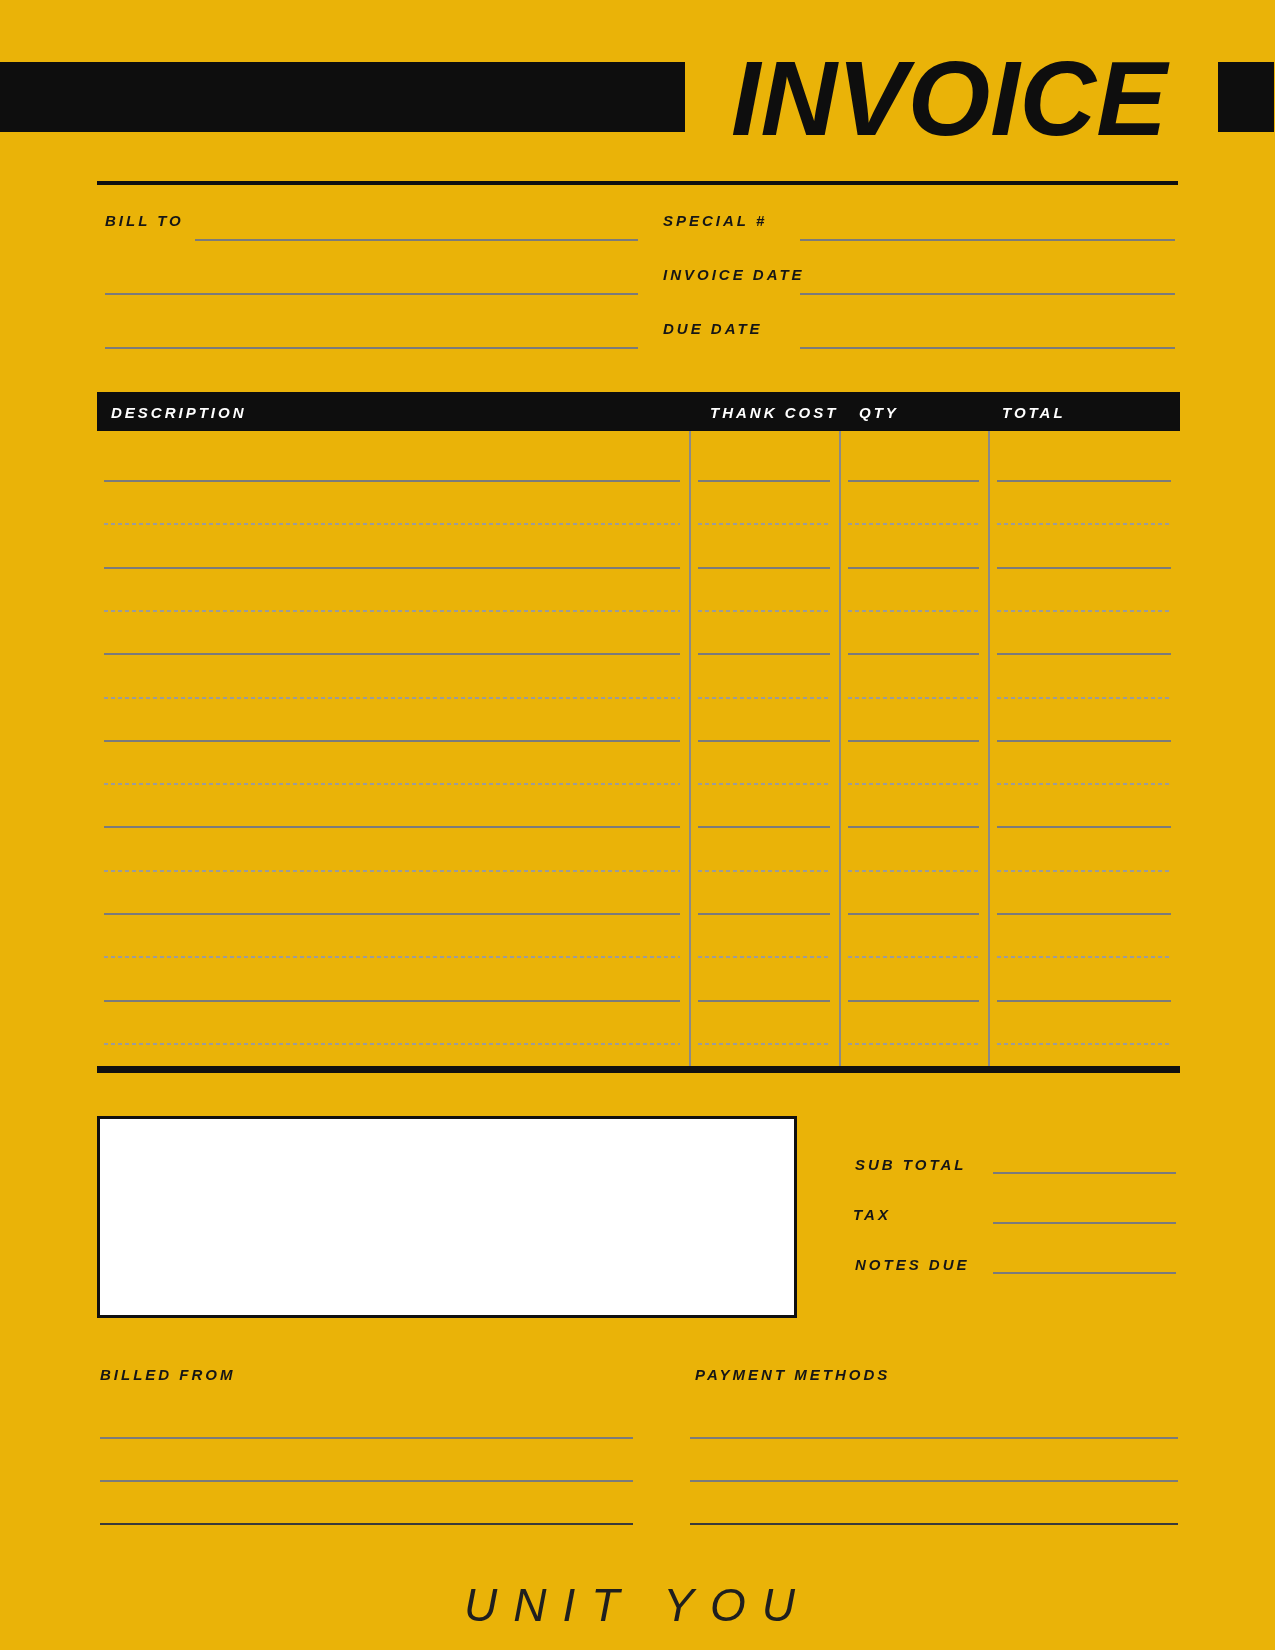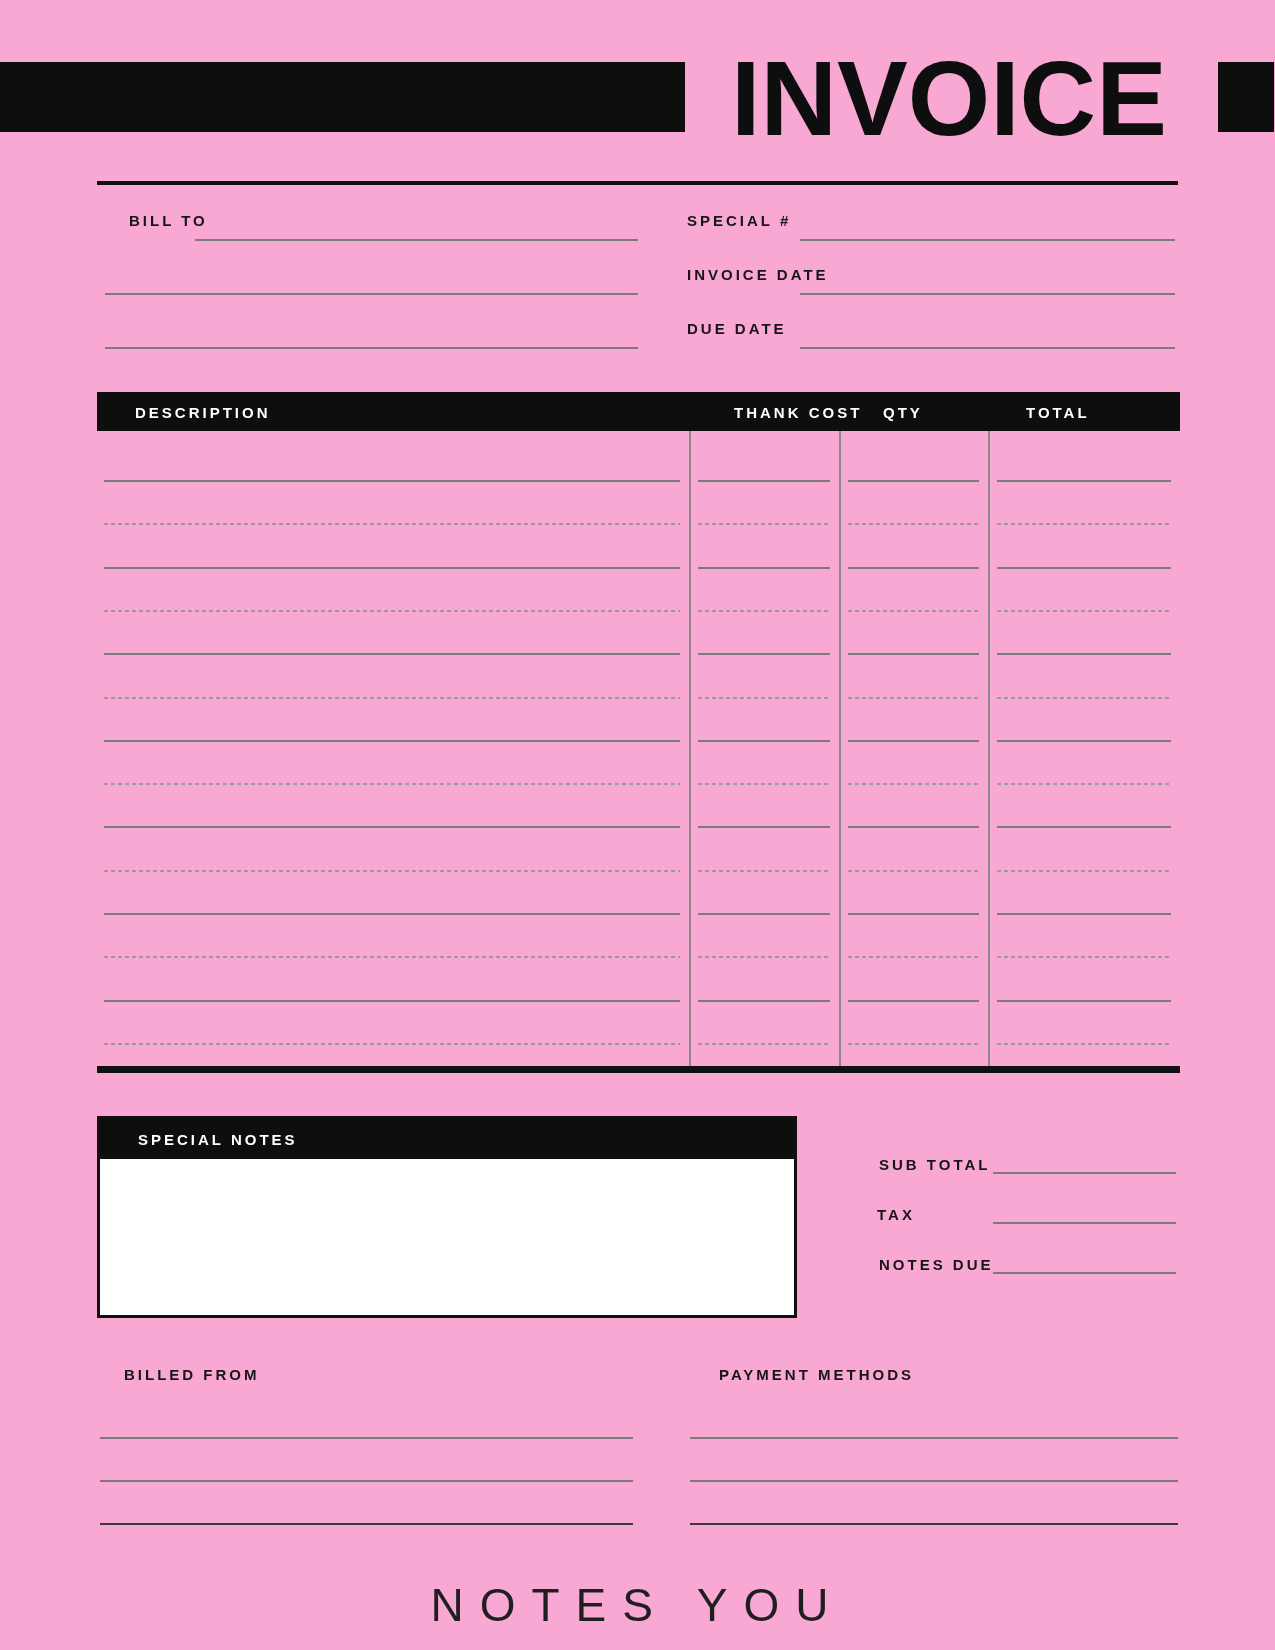--- a/index.html
+++ b/index.html
@@ -1,29 +1,29 @@
 <!DOCTYPE html>
 <html><head>
 <meta charset="utf-8">
 <style>
   html,body{margin:0;padding:0;background:#ffffff;}
   .page{
-    position:relative;width:1275px;height:1650px;background:#f9a8d4;overflow:hidden;
-    font-family:"Liberation Sans","DejaVu Sans",sans-serif;color:#161616;
+    position:relative;width:1275px;height:1650px;background:#eab308;overflow:hidden;
+    font-family:"Liberation Sans","DejaVu Sans",sans-serif;color:#161616;font-style:italic;
   }
   
   .hdr-bar{position:absolute;left:0;top:62px;width:685px;height:70px;background:#0e0e0e;}
   .hdr-square{position:absolute;left:1218px;top:62px;width:56px;height:70px;background:#0e0e0e;}
   .invoice-title{
     position:absolute;left:731px;top:51px;height:94px;line-height:94px;
     font-size:106px;font-weight:800;letter-spacing:0px;color:#0e0e0e;white-space:nowrap;
   }
   .top-rule{position:absolute;left:97px;top:181px;width:1081px;height:4px;background:#101010;}
   
-  .lbl{position:absolute;font-size:15px;font-weight:bold;letter-spacing:3px;white-space:nowrap;color:#161616;margin-left:24px;}
+  .lbl{position:absolute;font-size:15px;font-weight:bold;letter-spacing:3px;white-space:nowrap;color:#161616;}
   .ln{position:absolute;height:2px;background:#7b7b7b;}
   .ln.dark{background:#3a3a3a;}
   
   .tbl-head{position:absolute;left:97px;top:392px;width:1083px;height:39px;background:#0e0e0e;}
   .tbl-head .lbl{position:absolute;top:12px;color:#ffffff;font-size:15px;letter-spacing:3px;}
   .tbl-body{position:absolute;left:97px;top:431px;width:1083px;height:635px;border-bottom:7px solid #101010;overflow:hidden;}
   .vsep{position:absolute;top:0;bottom:0;width:2px;background:#8a8a8a;}
   .tcol{position:absolute;top:0;bottom:0;}
   .row-ln{position:absolute;left:7px;right:9px;height:2px;}
   .row-ln.solid{background:#7b7b7b;}
@@ -134,23 +134,20 @@
         <div class="row-ln solid" style="top: 395px;"></div>
         <div class="row-ln dashed" style="top: 439px;"></div>
         <div class="row-ln solid" style="top: 482px;"></div>
         <div class="row-ln dashed" style="top: 525px;"></div>
         <div class="row-ln solid" style="top: 569px;"></div>
         <div class="row-ln dashed" style="top: 612px;"></div>
       </div>
     </div>
 
   <div class="notes-box">
-    <div class="notes-bar">
-      <span class="lbl">SPECIAL NOTES</span>
-    </div>
     <div class="notes-input"></div>
   </div>
 
   <div class="totals">
     <div class="lbl" style="left:855px;top:1156px;">SUB TOTAL</div>
     <div class="ln" style="left:993px;top:1172px;width:183px;"></div>
     <div class="lbl" style="left:853px;top:1206px;">TAX</div>
     <div class="ln" style="left:993px;top:1222px;width:183px;"></div>
     <div class="lbl" style="left:855px;top:1256px;">NOTES DUE</div>
     <div class="ln" style="left:993px;top:1272px;width:183px;"></div>
@@ -159,15 +156,15 @@
   <div class="lbl" style="left:100px;top:1366px;">BILLED FROM</div>
   <div class="ln" style="left:100px;top:1437px;width:533px;"></div>
   <div class="ln" style="left:100px;top:1480px;width:533px;"></div>
   <div class="ln dark" style="left:100px;top:1523px;width:533px;"></div>
 
   <div class="lbl" style="left:695px;top:1366px;">PAYMENT METHODS</div>
   <div class="ln" style="left:690px;top:1437px;width:488px;"></div>
   <div class="ln" style="left:690px;top:1480px;width:488px;"></div>
   <div class="ln dark" style="left:690px;top:1523px;width:488px;"></div>
 
-  <div class="thank-you">NOTES YOU</div>
+  <div class="thank-you">UNIT YOU</div>
 
 </div>
 
 </body></html>

